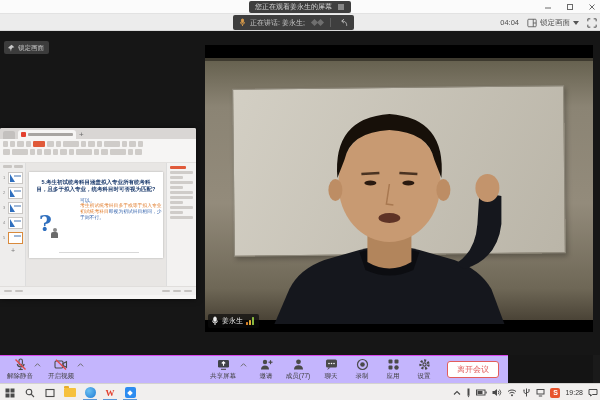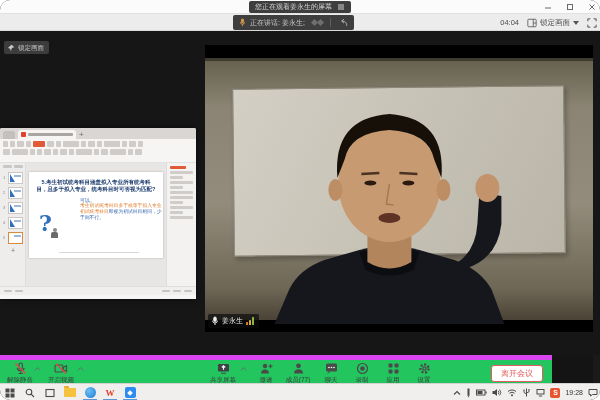--- a/index.html
+++ b/index.html
@@ -1,18 +1,18 @@
 <!DOCTYPE html>
 <html><head>
 <meta charset="utf-8">
 <style>
   * { margin:0; padding:0; box-sizing:border-box; }
   html,body { width:600px; height:400px; overflow:hidden; }
   body { font-family:"Liberation Sans","DejaVu Sans",sans-serif; }
-  #app { position:relative; width:600px; height:400px; background:#141414; overflow:hidden;border-radius:10px; }
+  #app { position:relative; width:600px; height:400px; background:#141414; overflow:hidden; }
 
   
   .titlebar { position:absolute; left:0; top:0; width:600px; height:14px; background:#fbfbfb; border-bottom:1px solid #e2e2e2; z-index:30; }
   .watch-pill { position:absolute; left:50%; top:1px; transform:translateX(-50%); height:12px; background:#3e3e3e; border-radius:2px; color:#d8d8d8; font-size:7px; line-height:12px; padding:0 6px; display:flex; align-items:center; gap:5px; white-space:nowrap; }
   .win-controls { position:absolute; right:4px; top:0; height:14px; display:flex; align-items:center; gap:14px; }
   .win-controls svg { display:block; }
 
   
   .subbar { position:absolute; left:0; top:14px; width:600px; height:17px; background:#ececec; border-bottom:1px solid #d9d9d9; z-index:29; }
   .speak-pill { position:absolute; left:233px; top:1px; height:15px; background:#3e3e3e; border-radius:2px; color:#c9c9c9; font-size:7px; line-height:15px; padding:0 6px; display:flex; align-items:center; gap:4px; white-space:nowrap; }
@@ -81,21 +81,21 @@
   .person { position:absolute; left:50%; bottom:8px; transform:translateX(-53%); }
   .nametag { position:absolute; left:3px; bottom:4px; height:14px; background:rgba(10,10,10,.68); border-radius:2px; display:flex; align-items:center; gap:3px; padding:0 5px 0 3px; z-index:4; }
   .nametag .nm { color:#f0f0f0; font-size:7px; }
   .sig { display:flex; align-items:flex-end; gap:1px; height:8px; }
   .sig i { width:2px; display:block; border-radius:.5px; }
   .sig i:nth-child(1){ height:3px; background:#d9832d; }
   .sig i:nth-child(2){ height:5px; background:#e2ac37; }
   .sig i:nth-child(3){ height:8px; background:#8ab83e; }
 
   
-  .toolbar { position:absolute; left:0; top:355px; width:552px; height:28px; background:#22c55e; border-top:5px solid #d946ef; z-index:20; }
+  .toolbar { position:absolute; left:0; top:355px; width:508px; height:28px; background:#c4b5fd; border-top:1px solid #d946ef; z-index:20; }
   .tb-item { position:absolute; top:2px; width:34px; display:flex; flex-direction:column; align-items:center; gap:1px; cursor:default; }
   .tb-item .lbl { font-size:6.5px; color:#3d3d3d; white-space:nowrap; }
   .tb-item svg { display:block; }
   .tb-chev { position:absolute; top:6px; }
   .leave-btn { position:absolute; right:9px; top:5px; height:17px; padding:0 9px; border:1px solid #e25d5d; border-radius:3px; color:#e25d5d; background:#fff; font-size:8px; line-height:15px; }
   .edge-strip { position:absolute; right:0; top:355px; width:7px; height:28px; background:#1a1a1a; z-index:21; }
 
   
   .taskbar { position:absolute; left:0; top:383px; width:600px; height:17px; background:#f1efee; border-top:1px solid #d4d2d0; z-index:40; }
   .tk-left { position:absolute; left:0; top:0; height:17px; display:flex; align-items:center; }

